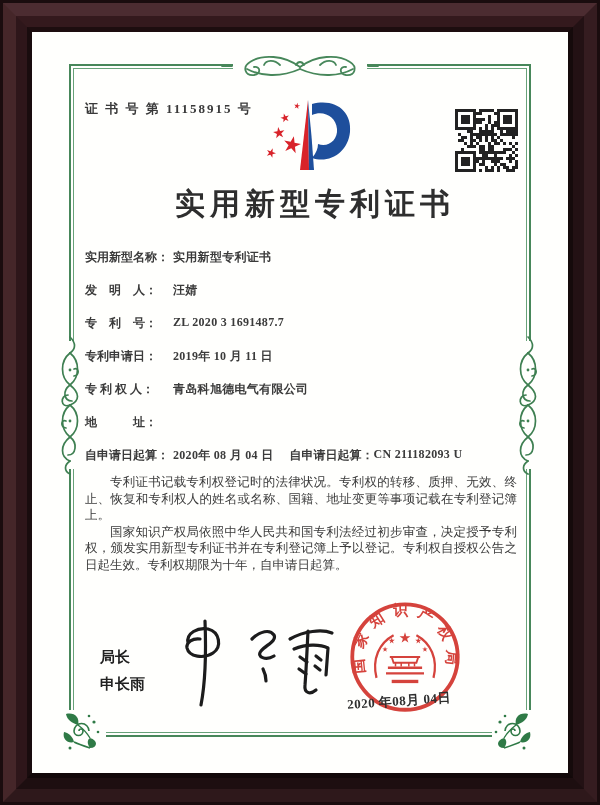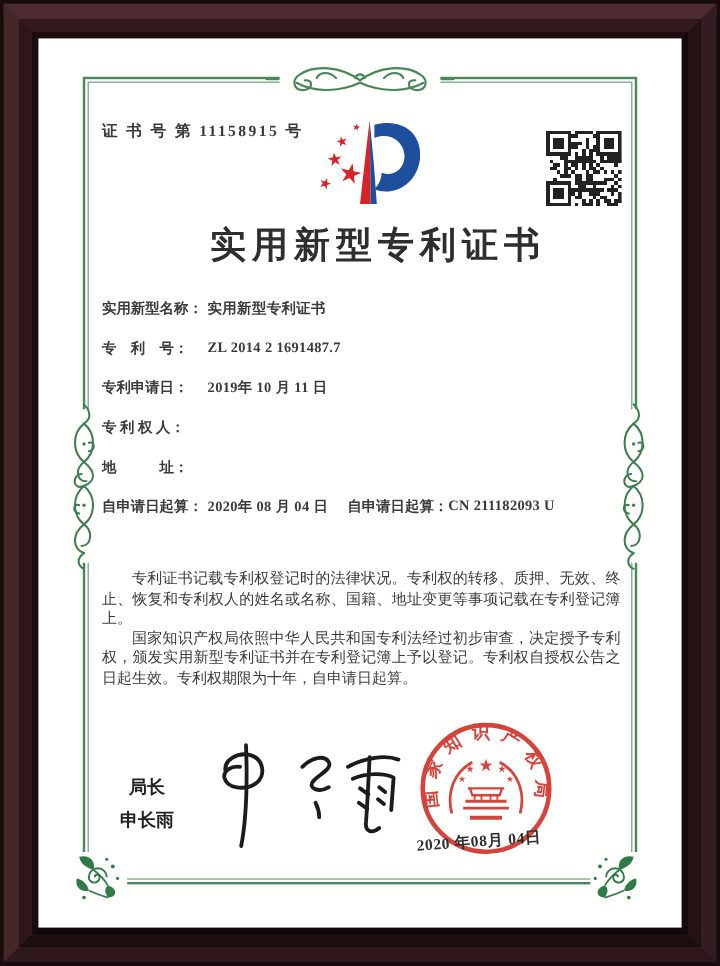--- a/index.html
+++ b/index.html
@@ -31,21 +31,21 @@
   .frow{height:33px;display:flex;align-items:flex-start;font-size:12px;
         font-weight:600;color:#3b3b3b;}
   .flabel{display:inline-block;width:88px;white-space:pre;flex:none;}
   .fvalue{white-space:pre;letter-spacing:.3px;}
   .flabel2{display:inline-block;margin-left:16px;white-space:pre;flex:none;}
   .body-text{position:absolute;left:85px;top:474px;width:432px;font-size:12.5px;
              line-height:16.5px;color:#3b3b3b;text-align:justify;}
   .body-text p{margin:0;text-indent:2em;font-weight:500;}
   .signer{position:absolute;left:100px;top:643px;
           font-family:"Liberation Sans","DejaVu Sans",sans-serif;
-          font-weight:700;font-size:15px;line-height:27px;color:#222;text-align:center;}
+          font-weight:700;font-size:15px;line-height:27px;color:#222;}
   .sig{position:absolute;left:168px;top:615px;width:168px;height:100px;}
   .seal{position:absolute;left:348px;top:600px;width:114px;height:114px;opacity:.93;}
   .sealdate{position:absolute;left:347px;top:691px;width:140px;font-size:13px;
             font-weight:700;color:#2f2f2f;letter-spacing:.5px;transform:rotate(-4deg);}
 </style>
 </head>
 <body>
 
 <div id="stage">
   <div class="f1"></div>
@@ -403,29 +403,34 @@
     </svg>
 
   <div class="title">实用新型专利证书</div>
 
   <div class="fields">
     <div class="frow">
       <span class="flabel">实用新型名称：</span>
       <span class="fvalue">实用新型专利证书</span>
     </div>
     <div class="frow">
+      <span class="flabel">发　明　人：</span>
+      <span class="fvalue">汪婧</span>
+    </div>
+    <div class="frow">
       <span class="flabel">专　利　号：</span>
-      <span class="fvalue">ZL 2014 2 1691487.7</span>
+      <span class="fvalue">ZL 2020 3 1691487.7</span>
     </div>
     <div class="frow">
       <span class="flabel">专利申请日：</span>
       <span class="fvalue">2019年 10 月 11 日</span>
     </div>
     <div class="frow">
       <span class="flabel">专 利 权 人：</span>
+      <span class="fvalue">青岛科旭德电气有限公司</span>
     </div>
     <div class="frow">
       <span class="flabel">地　　　址：</span>
     </div>
     <div class="frow">
       <span class="flabel">自申请日起算：</span>
       <span class="fvalue">2020年 08 月 04 日</span>
       <span class="flabel2">自申请日起算：</span>
       <span class="fvalue">CN 211182093 U</span>
     </div>

